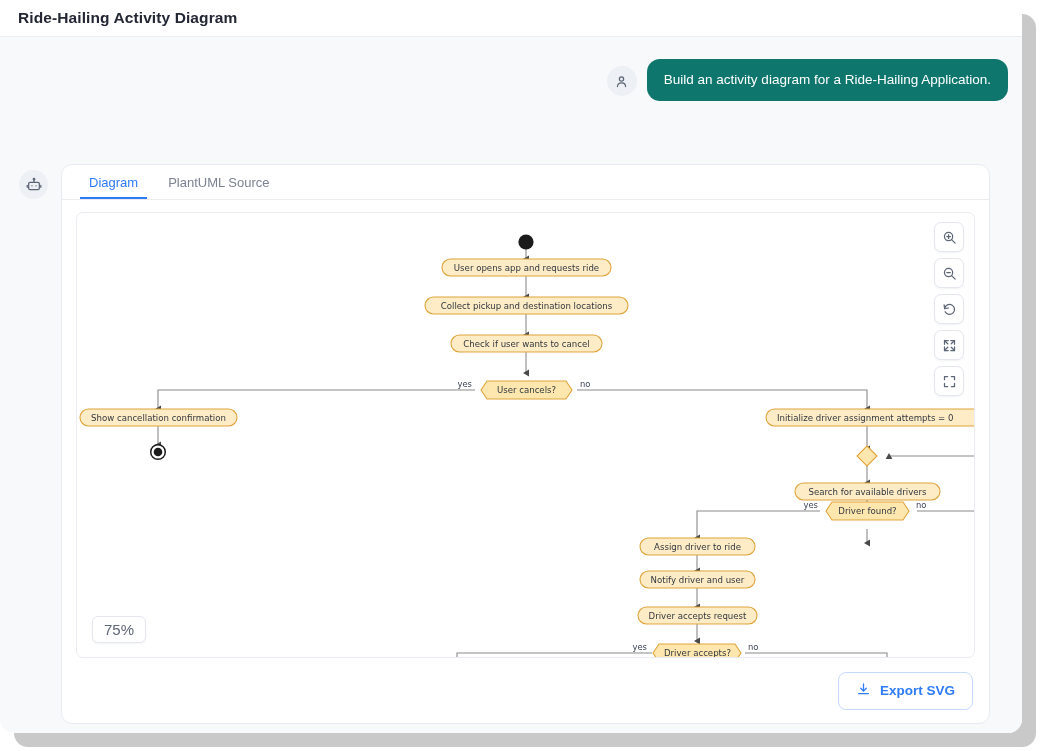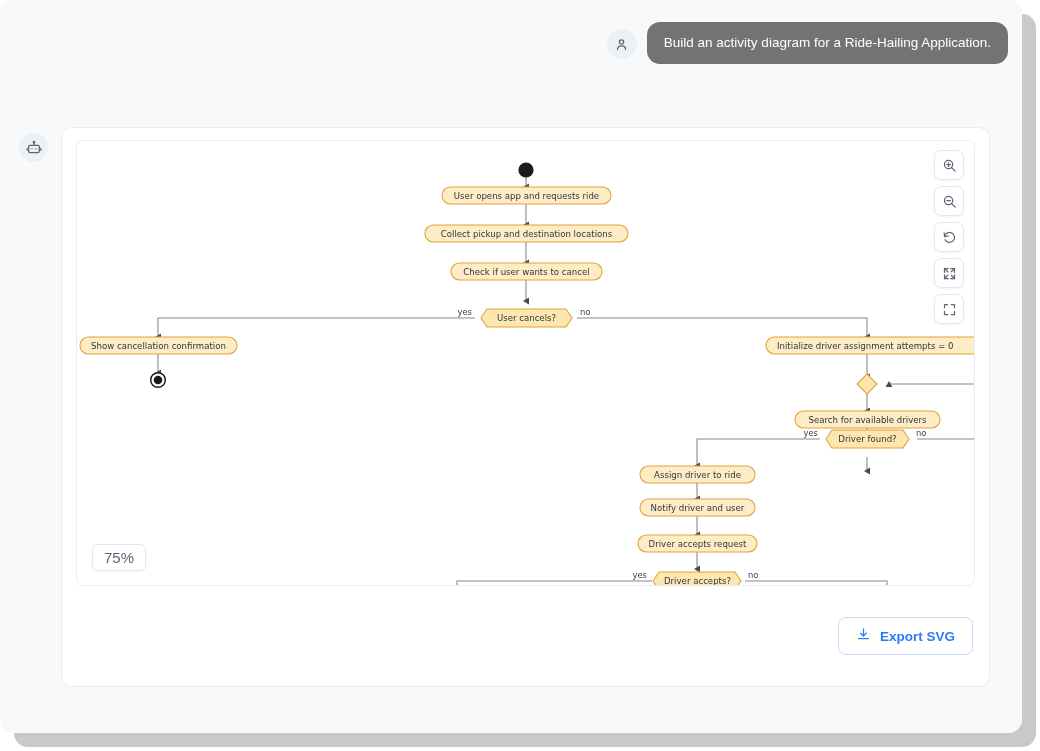--- a/index.html
+++ b/index.html
@@ -53,21 +53,21 @@
   }
   #user-avatar {
     width: 30px; height: 30px;
     border-radius: 50%;
     background: #edf0f5;
     display: flex; align-items: center; justify-content: center;
     margin-top: 7px;
     flex: 0 0 30px;
   }
   #user-bubble {
-    background: #737373;
+    background: #0f766e;
     color: #ffffff;
     border-radius: 13px;
     padding: 12px 17px;
     font-size: 13.5px;
     max-width: 390px;
     line-height: 1.3;
   }
   
   #bot-avatar {
     position: absolute;
@@ -178,20 +178,23 @@
   
   .n-label { font-family: "DejaVu Sans", sans-serif; font-size: 8.6px; fill: #32373f; }
   .d-label { font-family: "DejaVu Sans", sans-serif; font-size: 8.6px; fill: #32373f; }
   .g-label { font-family: "DejaVu Sans", sans-serif; font-size: 8.4px; fill: #3a4254; }
 </style>
 </head>
 <body>
 
 <div id="app-window">
 
+  <div id="title-bar">
+    <span id="page-title">Ride-Hailing Activity Diagram</span>
+  </div>
 
   <div id="content-area">
 
     <div id="chat-row">
       <div id="user-avatar">
         <svg width="15" height="15" viewBox="0 0 24 24" fill="none" stroke="#5d6676" stroke-width="2" stroke-linecap="round" stroke-linejoin="round">
           <circle cx="12" cy="8" r="3.4"></circle>
           <path d="M5.5 20c0-3.6 2.9-5.8 6.5-5.8s6.5 2.2 6.5 5.8"></path>
         </svg>
       </div>
@@ -204,20 +207,24 @@
         <path d="M12 4.2V8"></path>
           <circle cx="12" cy="3.3" r="1.1" fill="#5d6676"></circle>
         <path d="M1.8 12.5v3M22.2 12.5v3"></path>
         <circle cx="9" cy="13.3" r="1.1" fill="#5d6676" stroke="none"></circle>
         <circle cx="15" cy="13.3" r="1.1" fill="#5d6676" stroke="none"></circle>
       </svg>
     </div>
 
     <div id="result-card">
 
+      <div id="tab-bar">
+        <button class="tab active">Diagram</button>
+        <button class="tab">PlantUML Source</button>
+      </div>
 
       <div id="diagram-canvas">
 
         <div id="canvas-tools">
           <button class="tool-btn">
             <svg width="15" height="15" viewBox="0 0 24 24" fill="none" stroke="#5d6676" stroke-width="2" stroke-linecap="round">
               <circle cx="10.5" cy="10.5" r="6.6"></circle>
                 <path d="M15.4 15.4L21 21"></path>
               <path d="M10.5 7.6v5.8M7.6 10.5h5.8"></path>
             </svg>

